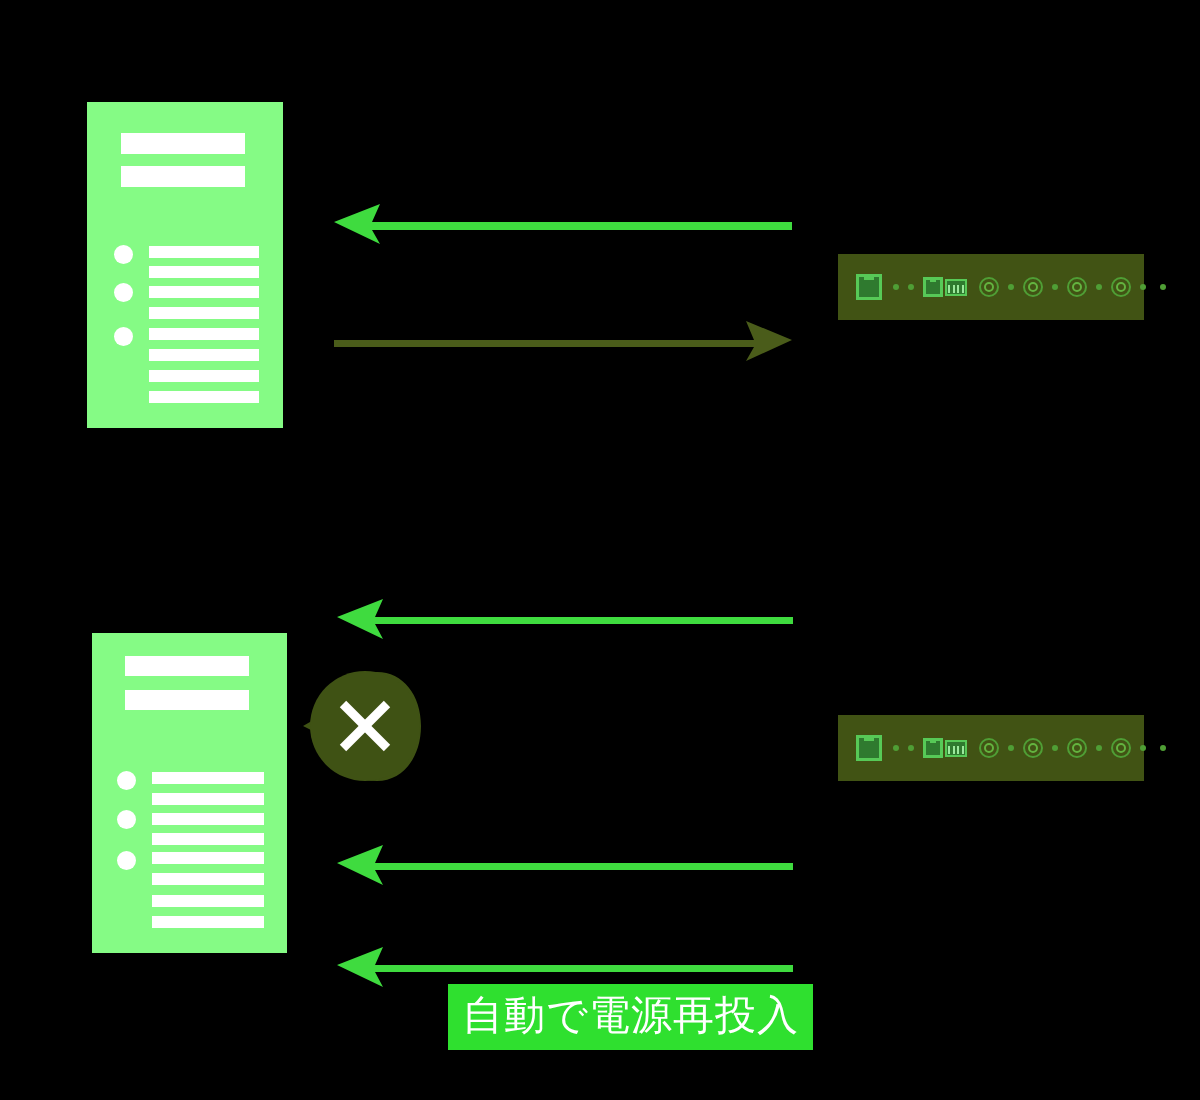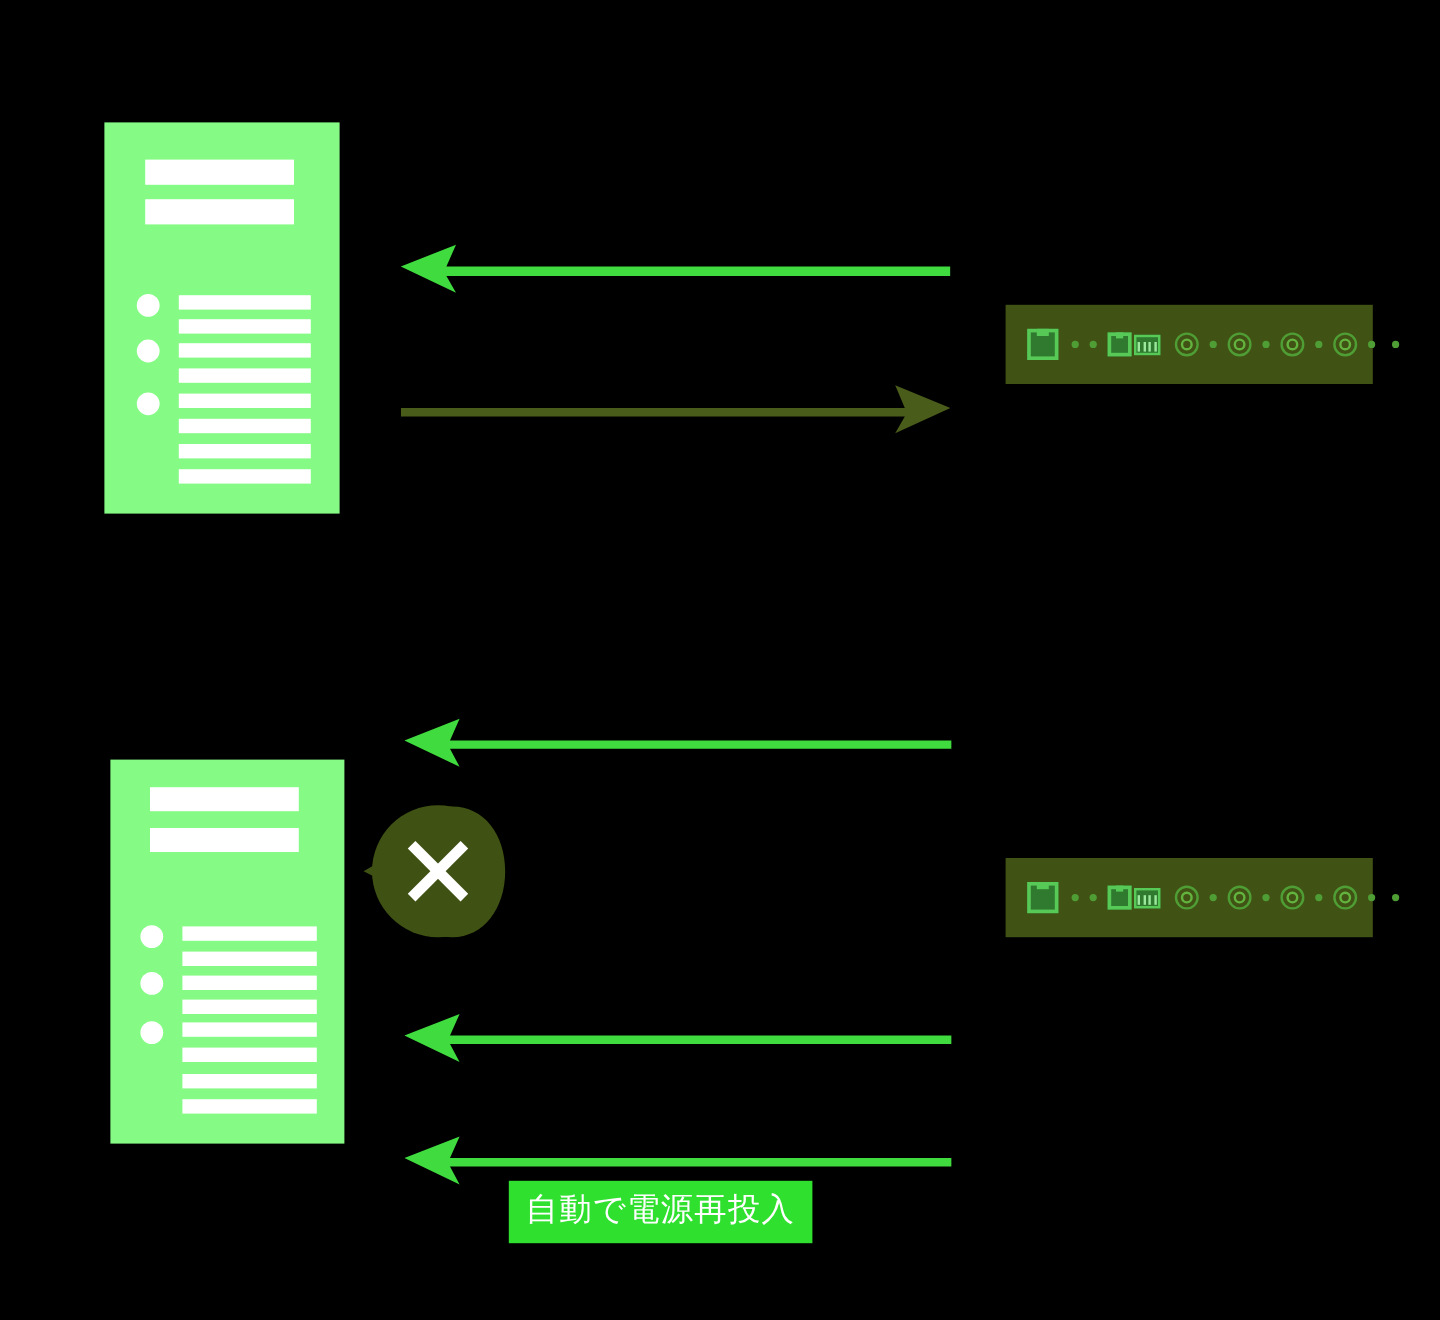--- a/index.html
+++ b/index.html
@@ -119,26 +119,27 @@
   .arrow svg { display: block; }
 
   
   .x-bubble { position: absolute; }
 
   
   .caption {
     position: absolute;
     background: #2fe02f;
     color: #ffffff;
-    font-size: 27px;
+    font-size: 41px;
     line-height: 1;
     padding: 11px 14px 14px 14px;
     letter-spacing: 1px;
     white-space: nowrap;
     font-family: "DejaVu Sans", "Liberation Sans", sans-serif;
+    margin-left: 24px;
   }
 </style>
 </head>
 <body>
 
 <div id="stage">
 
   <div class="abs doc-panel" style="left:87px; top:102px; width:196px; height:326px;">
     <div class="doc-bar" style="left:34px; top:31px; width:124px; height:21px;"></div>
     <div class="doc-bar" style="left:34px; top:64px; width:124px; height:21px;"></div>

